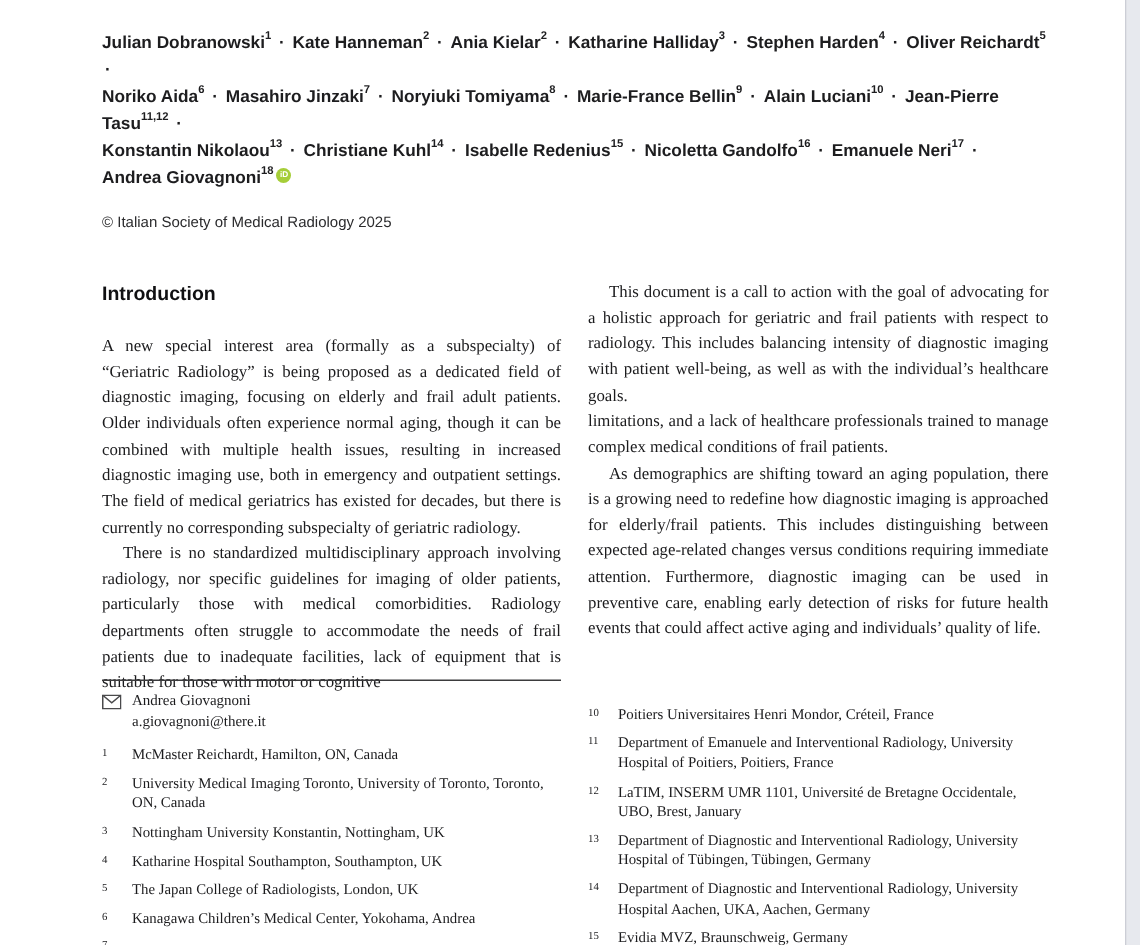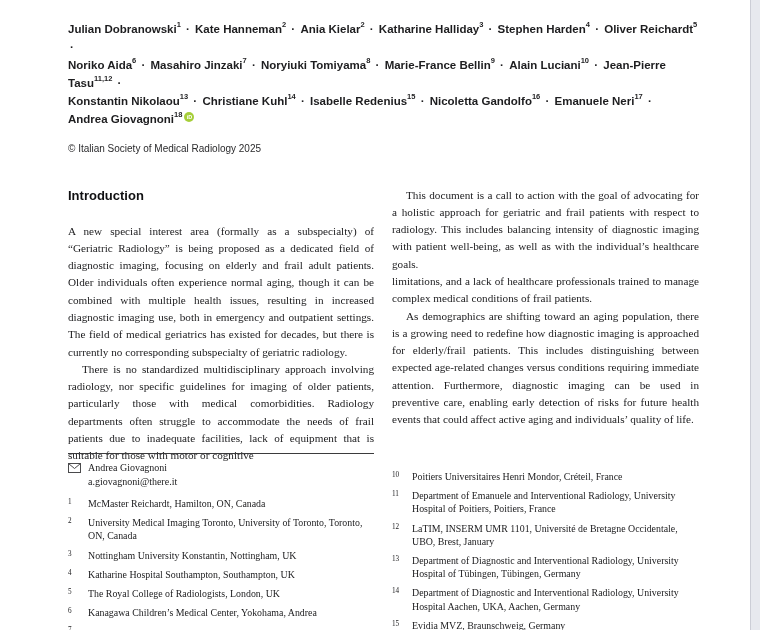--- a/index.html
+++ b/index.html
@@ -127,21 +127,21 @@
           <li>
             <span class="num">3</span>
             <div class="txt">Nottingham University Konstantin, Nottingham, UK</div>
           </li>
           <li>
             <span class="num">4</span>
             <div class="txt">Katharine Hospital Southampton, Southampton, UK</div>
           </li>
           <li>
             <span class="num">5</span>
-            <div class="txt">The Royal College of Radiologists, London, UK</div>
+            <div class="txt">The Japan College of Radiologists, London, UK</div>
           </li>
           <li>
             <span class="num">6</span>
             <div class="txt">Kanagawa Children’s Medical Center, Yokohama, Andrea</div>
           </li>
           <li>
             <span class="num">7</span>
             <div class="txt"></div>
           </li>
         </ul>

